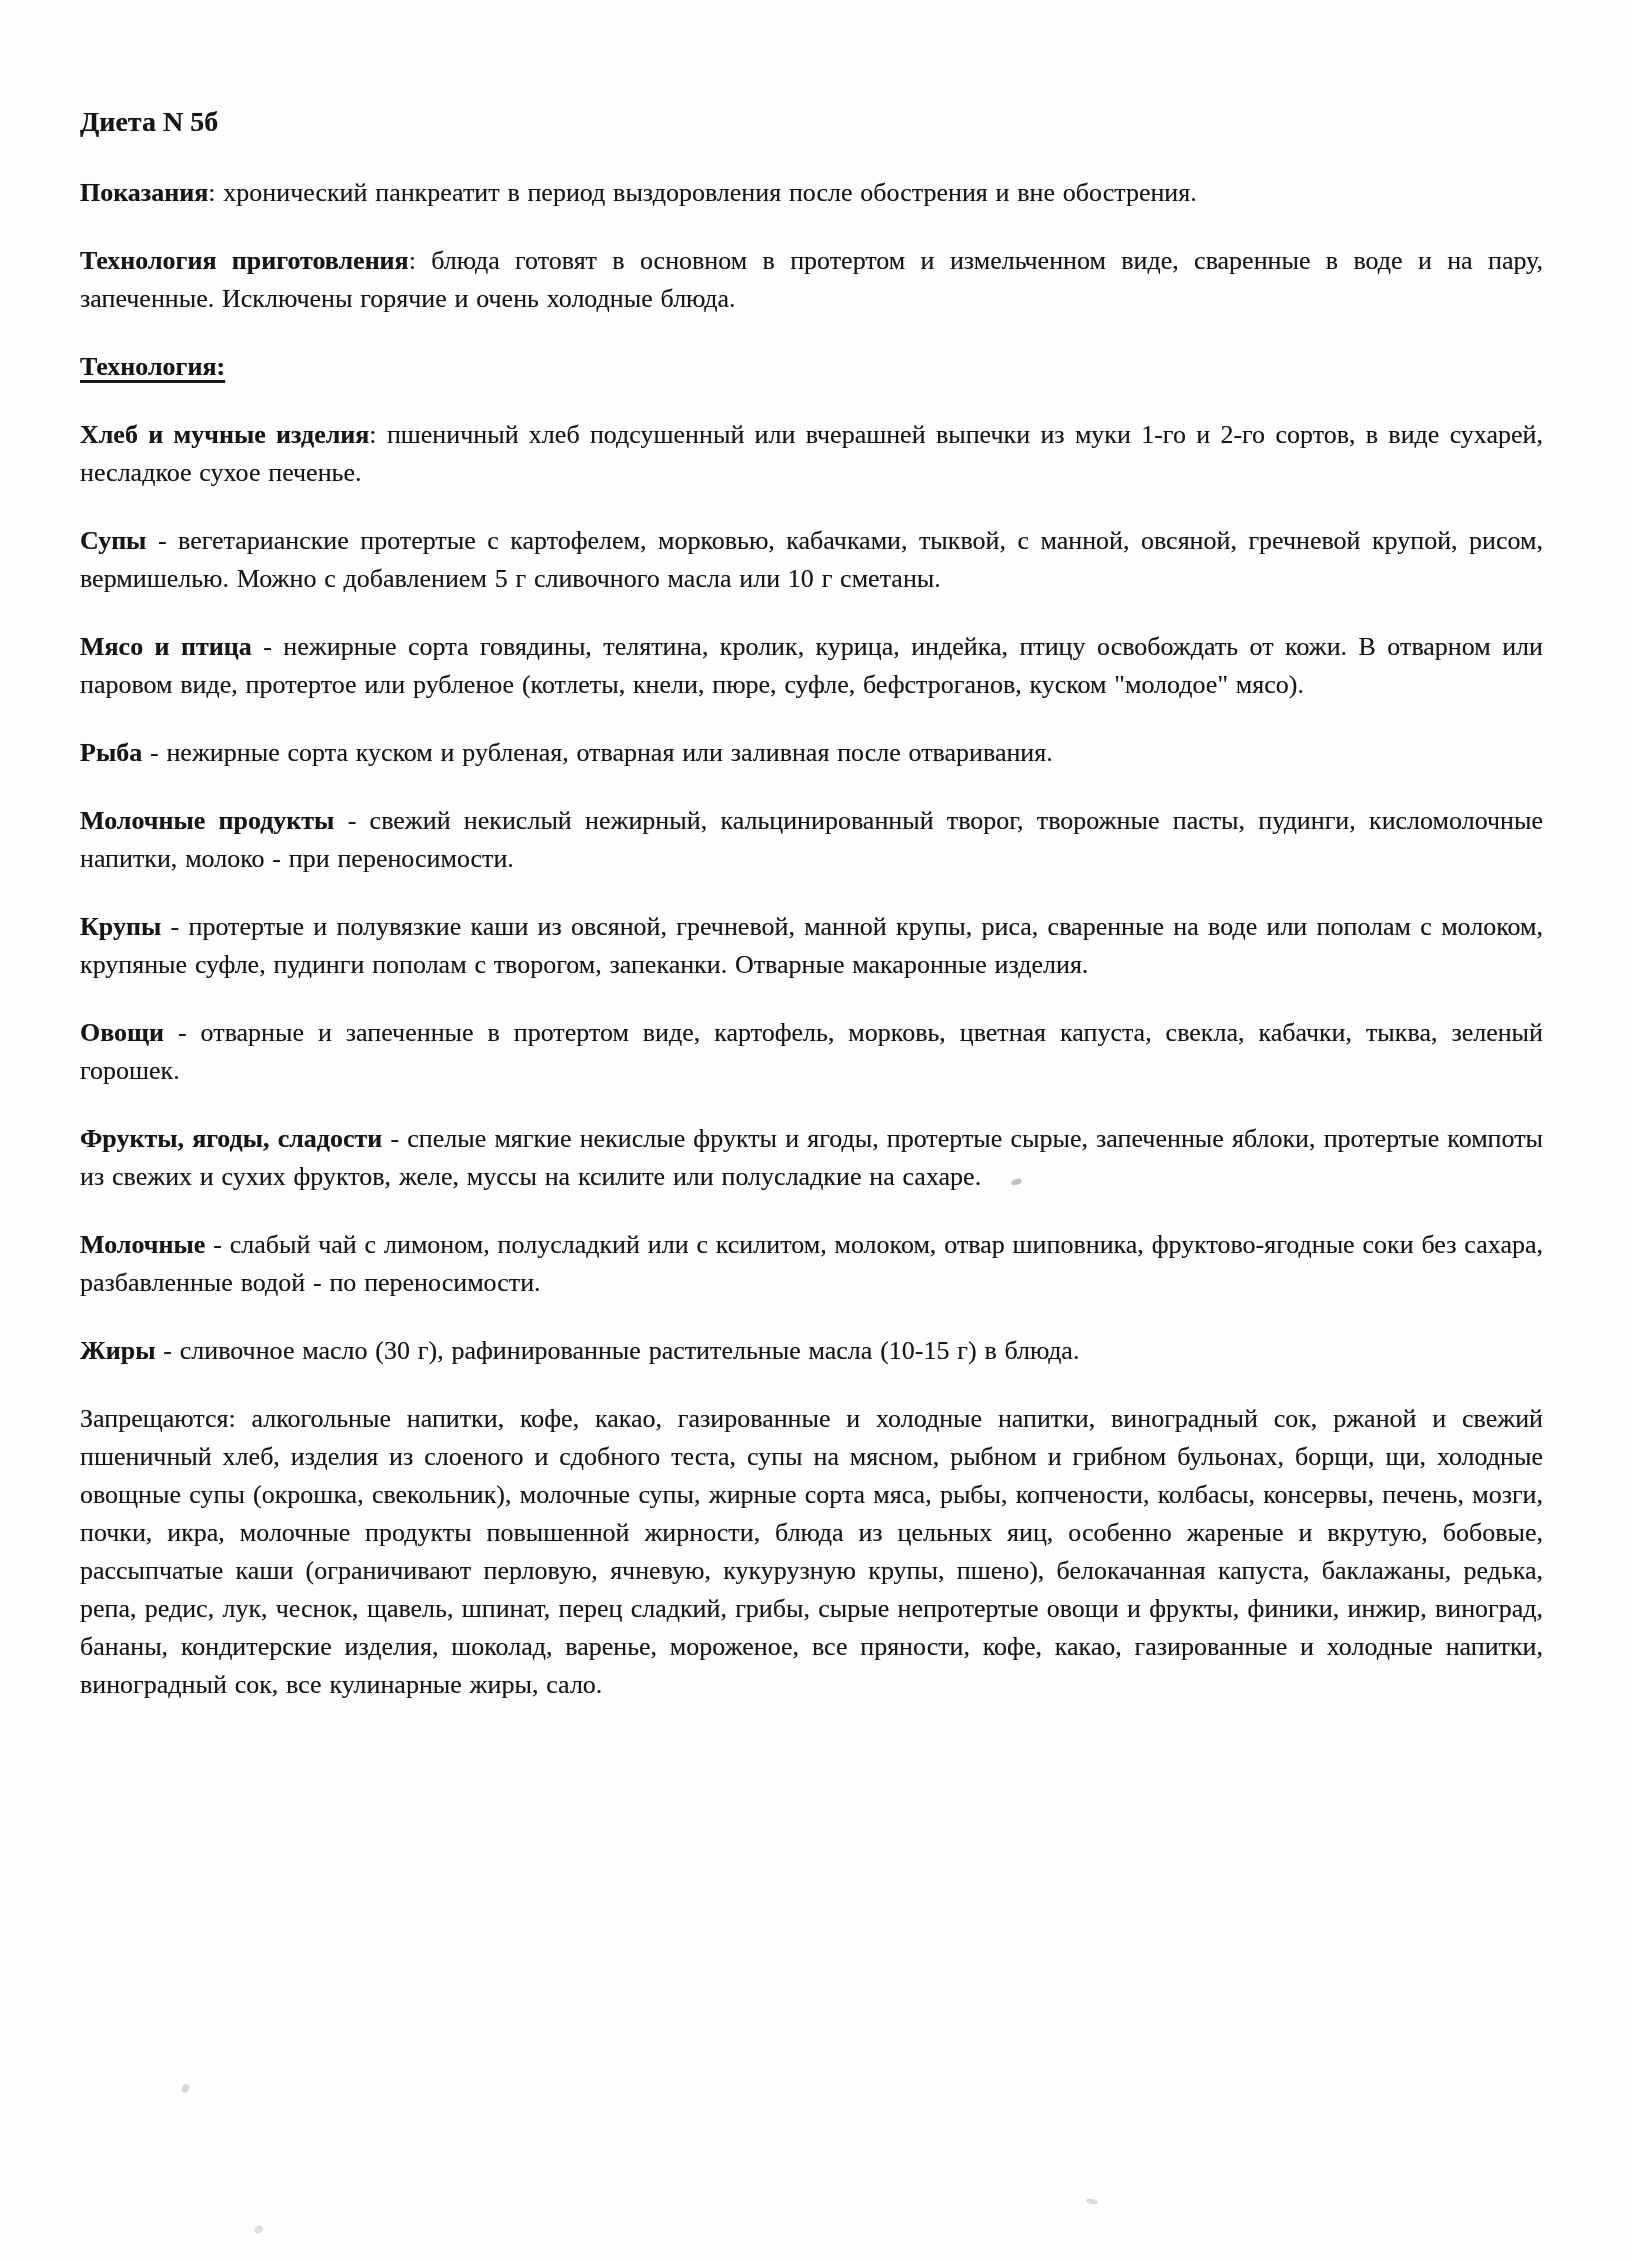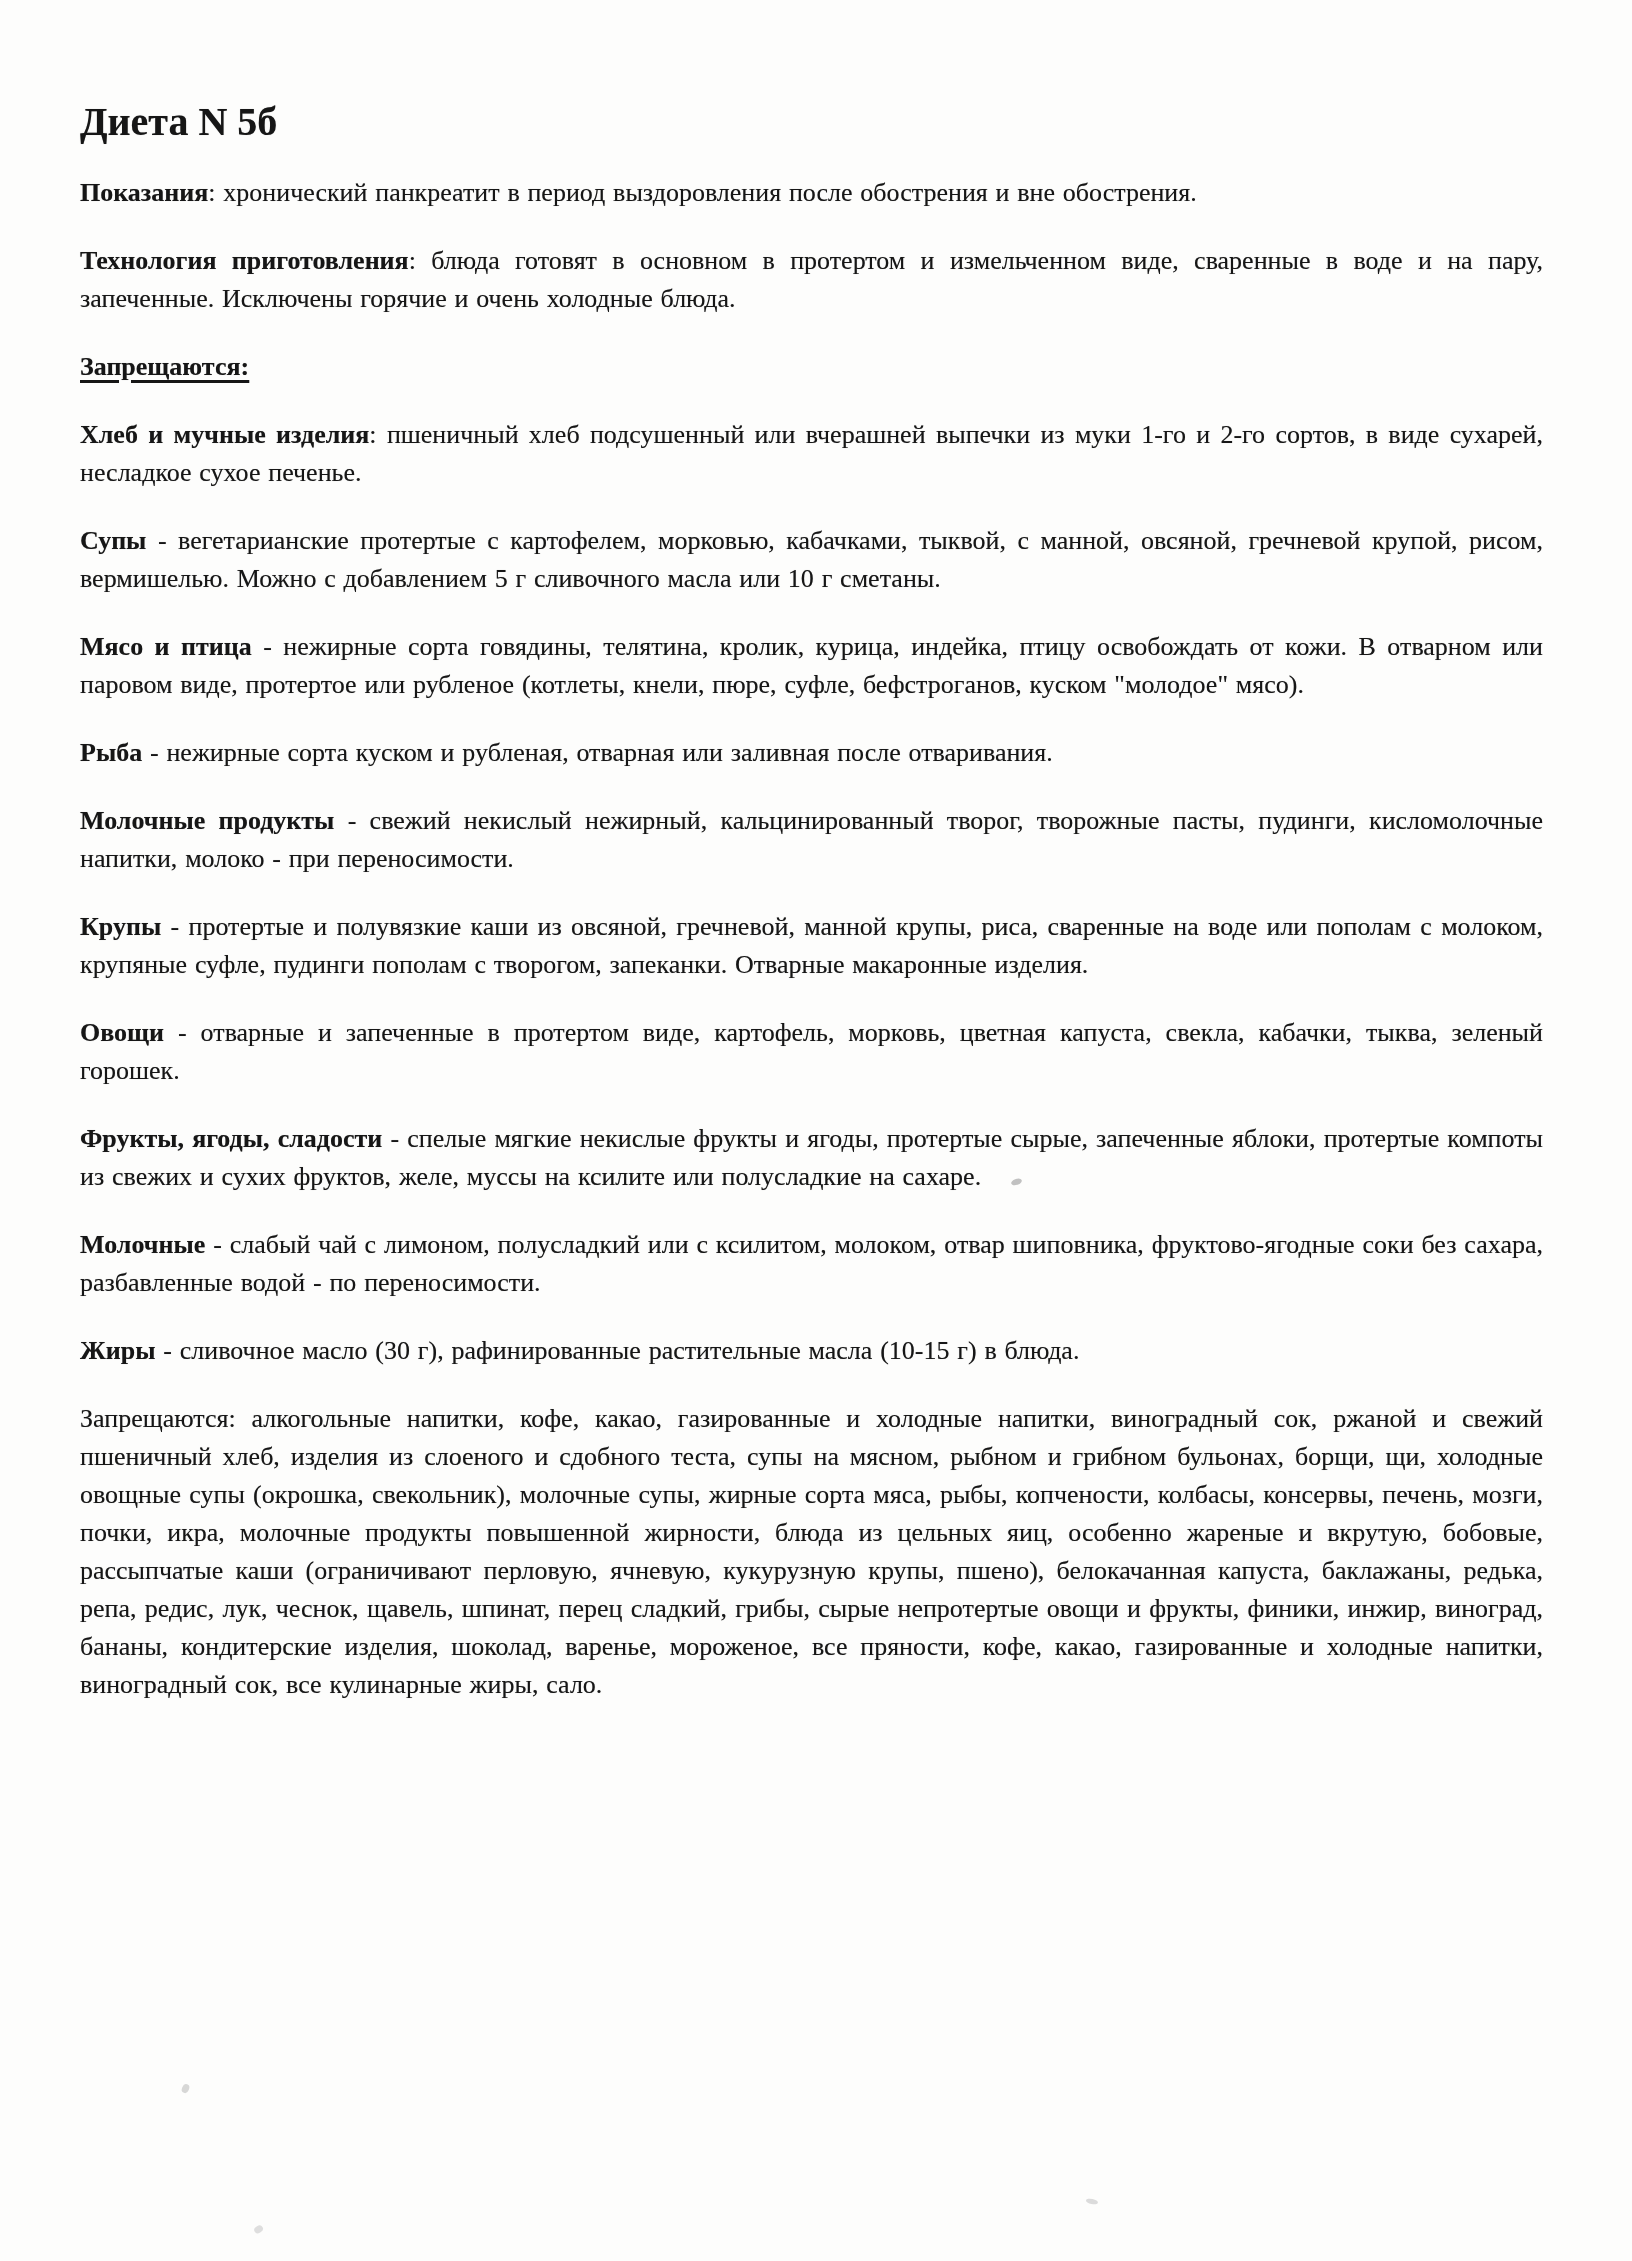--- a/index.html
+++ b/index.html
@@ -12,21 +12,21 @@
     width: 1632px;
     height: 2261px;
     box-sizing: border-box;
     background: #fdfdfc;
     padding: 99px 89px 0 80px;
     font-family: "Liberation Serif", "DejaVu Serif", serif;
     color: #161616;
     overflow: hidden;
   }
   .doc-title {
-    font-size: 40px;
+    font-size: 28px;
     line-height: 46px;
     font-weight: bold;
     margin: 0 0 29px 0;
     text-align: left;
     text-shadow: 0 0 0.7px rgba(0,0,0,0.45);
   }
   .para {
     font-size: 26px;
     line-height: 38px;
     text-align: justify;
@@ -57,21 +57,21 @@
 <body>
 
 <div class="page">
 
   <h1 class="doc-title">Диета N 5б</h1>
 
   <p class="para"><span class="lead">Показания</span><span class="sep">: </span><span class="body">хронический панкреатит в период выздоровления после обострения и вне обострения.</span></p>
 
   <p class="para"><span class="lead">Технология приготовления</span><span class="sep">: </span><span class="body">блюда готовят в основном в протертом и измельченном виде, сваренные в воде и на пару, запеченные. Исключены горячие и очень холодные блюда.</span></p>
 
-  <p class="para heading"><span class="lead">Запрещаются:</span></p>
+  <p class="para heading"><span class="lead">Технология:</span></p>
 
   <p class="para"><span class="lead">Хлеб и мучные изделия</span><span class="sep">: </span><span class="body">пшеничный хлеб подсушенный или вчерашней выпечки из муки 1-го и 2-го сортов, в виде сухарей, несладкое сухое печенье.</span></p>
 
   <p class="para"><span class="lead">Супы</span><span class="sep"> - </span><span class="body">вегетарианские протертые с картофелем, морковью, кабачками, тыквой, с манной, овсяной, гречневой крупой, рисом, вермишелью. Можно с добавлением 5 г сливочного масла или 10 г сметаны.</span></p>
 
   <p class="para"><span class="lead">Мясо и птица</span><span class="sep"> - </span><span class="body">нежирные сорта говядины, телятина, кролик, курица, индейка, птицу освобождать от кожи. В отварном или паровом виде, протертое или рубленое (котлеты, кнели, пюре, суфле, бефстроганов, куском "молодое" мясо).</span></p>
 
   <p class="para"><span class="lead">Рыба</span><span class="sep"> - </span><span class="body">нежирные сорта куском и рубленая, отварная или заливная после отваривания.</span></p>
 
   <p class="para"><span class="lead">Молочные продукты</span><span class="sep"> - </span><span class="body">свежий некислый нежирный, кальцинированный творог, творожные пасты, пудинги, кисломолочные напитки, молоко - при переносимости.</span></p>

